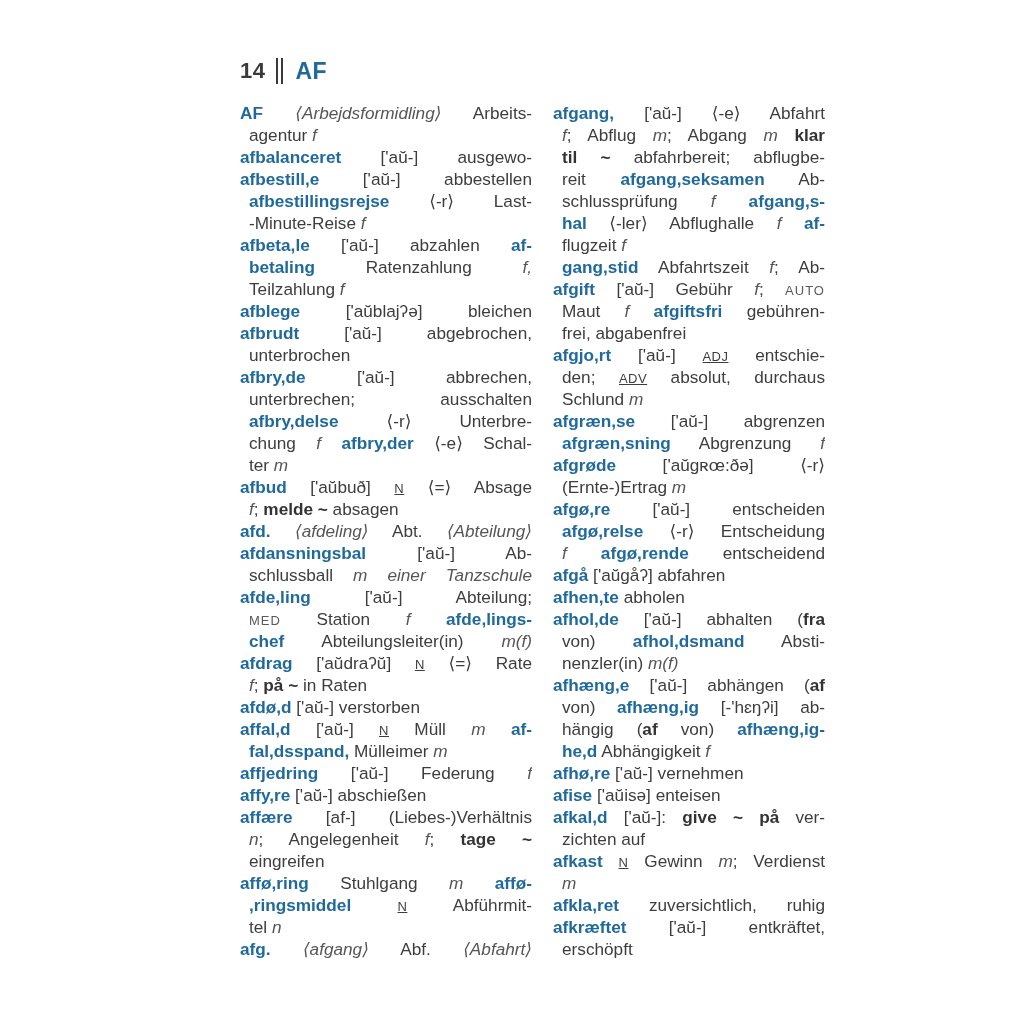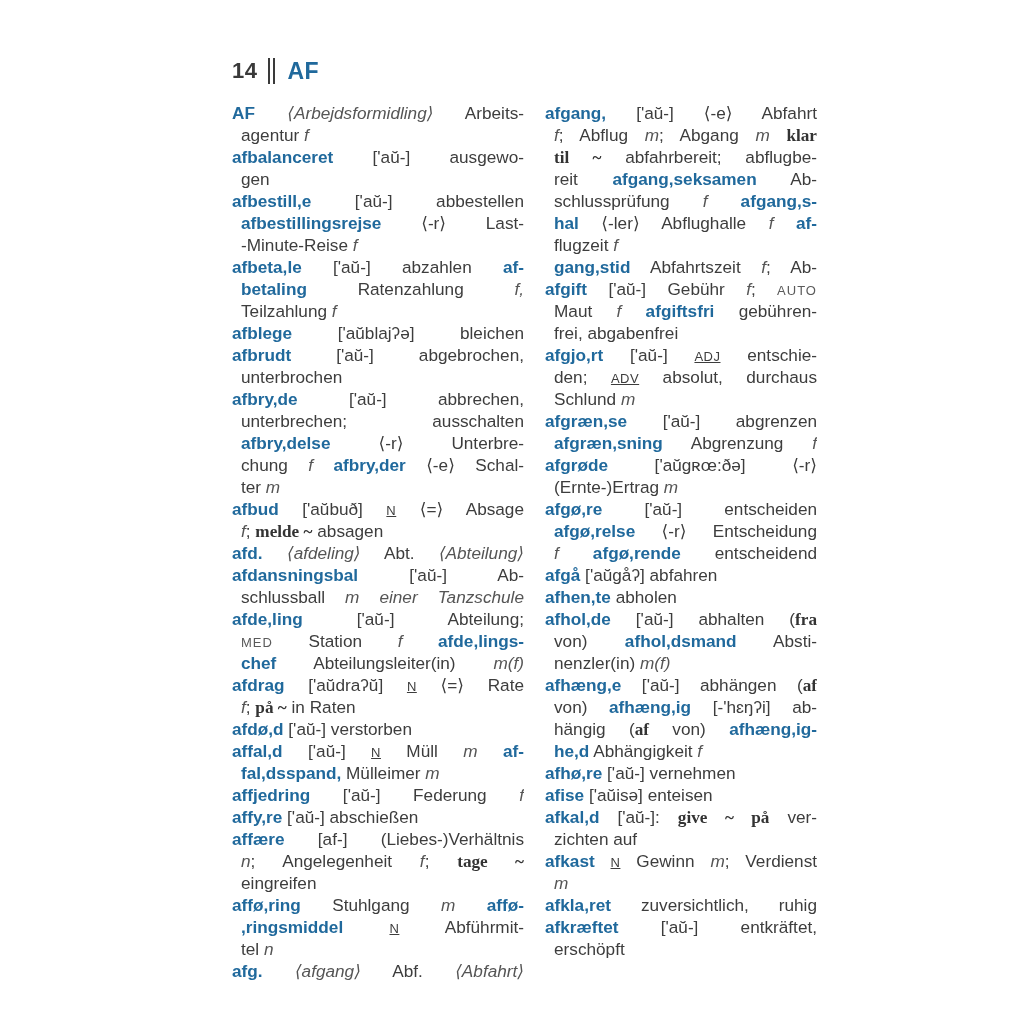--- a/index.html
+++ b/index.html
@@ -1,52 +1,51 @@
 <!DOCTYPE html>
 <html style="--accent: #20699c;"><head>
 <meta charset="utf-8">
 <style>
   html,body{margin:0;padding:0;background:#ffffff;}
   body{width:1024px;height:1024px;position:relative;overflow:hidden;
        font-family:"Liberation Sans","DejaVu Sans",sans-serif;}
-  .page{position:absolute;left:232px;top:56px;width:590px;}
+  .page{position:absolute;left:240px;top:56px;width:590px;}
   .header{display:flex;align-items:center;height:30px;margin-bottom:16px;}
   .pagenum{font-size:22px;font-weight:bold;color:#3a3a3a;letter-spacing:0.5px;}
   .divider{display:inline-block;width:3px;height:26px;margin:0 12px 0 11px;
            border-left:2px solid #3a3a3a;border-right:2px solid #3a3a3a;}
   .section{font-size:23px;font-weight:bold;color:var(--accent,#20699c);letter-spacing:0.5px;}
   .cols{display:flex;}
   .col{width:292px;}
   .col + .col{margin-left:21px;width:272px;}
   .line{height:22px;line-height:22px;font-size:17.2px;color:#3d3d3d;
         overflow:hidden;white-space:normal;}
   .line.ind{padding-left:9px;}
   .line.j{text-align:justify;text-align-last:justify;}
   .s-h{color:var(--accent,#20699c);font-weight:bold;}
-  .s-b{font-weight:bold;color:#333333;font-family:Liberation Serif, serif;}
+  .s-b{font-weight:bold;color:#333333;}
   .s-i{font-style:italic;color:#555555;}
   .s-n{color:#3d3d3d;}
   .s-c{font-size:13px;color:#5a5a5a;letter-spacing:1px;}
   .s-u{font-size:13px;color:#3d3d3d;letter-spacing:0.5px;text-decoration:underline;}
 </style>
 </head>
 <body>
 
 <div class="page">
   <div class="header">
     <span class="pagenum">14</span>
     <span class="divider"></span>
     <span class="section">AF</span>
   </div>
   <div class="cols">
     <div class="col">
         <div class="line j"><span class="s-h">AF</span><span class="s-n"> </span><span class="s-i">⟨Arbejdsformidling⟩</span><span class="s-n"> Arbeits-</span></div>
         <div class="line ind"><span class="s-n">agentur </span><span class="s-i">f</span></div>
         <div class="line j"><span class="s-h">afbalanceret</span><span class="s-n"> ['aŭ-] ausgewo-</span></div>
-        <div class="line ind"><span class="s-n">gen</span></div>
         <div class="line j"><span class="s-h">afbestill,e</span><span class="s-n"> ['aŭ-] abbestellen</span></div>
         <div class="line ind j"><span class="s-h">afbestillingsrejse</span><span class="s-n"> ⟨-r⟩ Last-</span></div>
         <div class="line ind"><span class="s-n">-Minute-Reise </span><span class="s-i">f</span></div>
         <div class="line j"><span class="s-h">afbeta,le</span><span class="s-n"> ['aŭ-] abzahlen </span><span class="s-h">af-</span></div>
         <div class="line ind j"><span class="s-h">betaling</span><span class="s-n"> Ratenzahlung </span><span class="s-i">f,</span></div>
         <div class="line ind"><span class="s-n">Teilzahlung </span><span class="s-i">f</span></div>
         <div class="line j"><span class="s-h">afblege</span><span class="s-n"> ['aŭblajʔə] bleichen</span></div>
         <div class="line j"><span class="s-h">afbrudt</span><span class="s-n"> ['aŭ-] abgebrochen,</span></div>
         <div class="line ind"><span class="s-n">unterbrochen</span></div>
         <div class="line j"><span class="s-h">afbry,de</span><span class="s-n"> ['aŭ-] abbrechen,</span></div>

